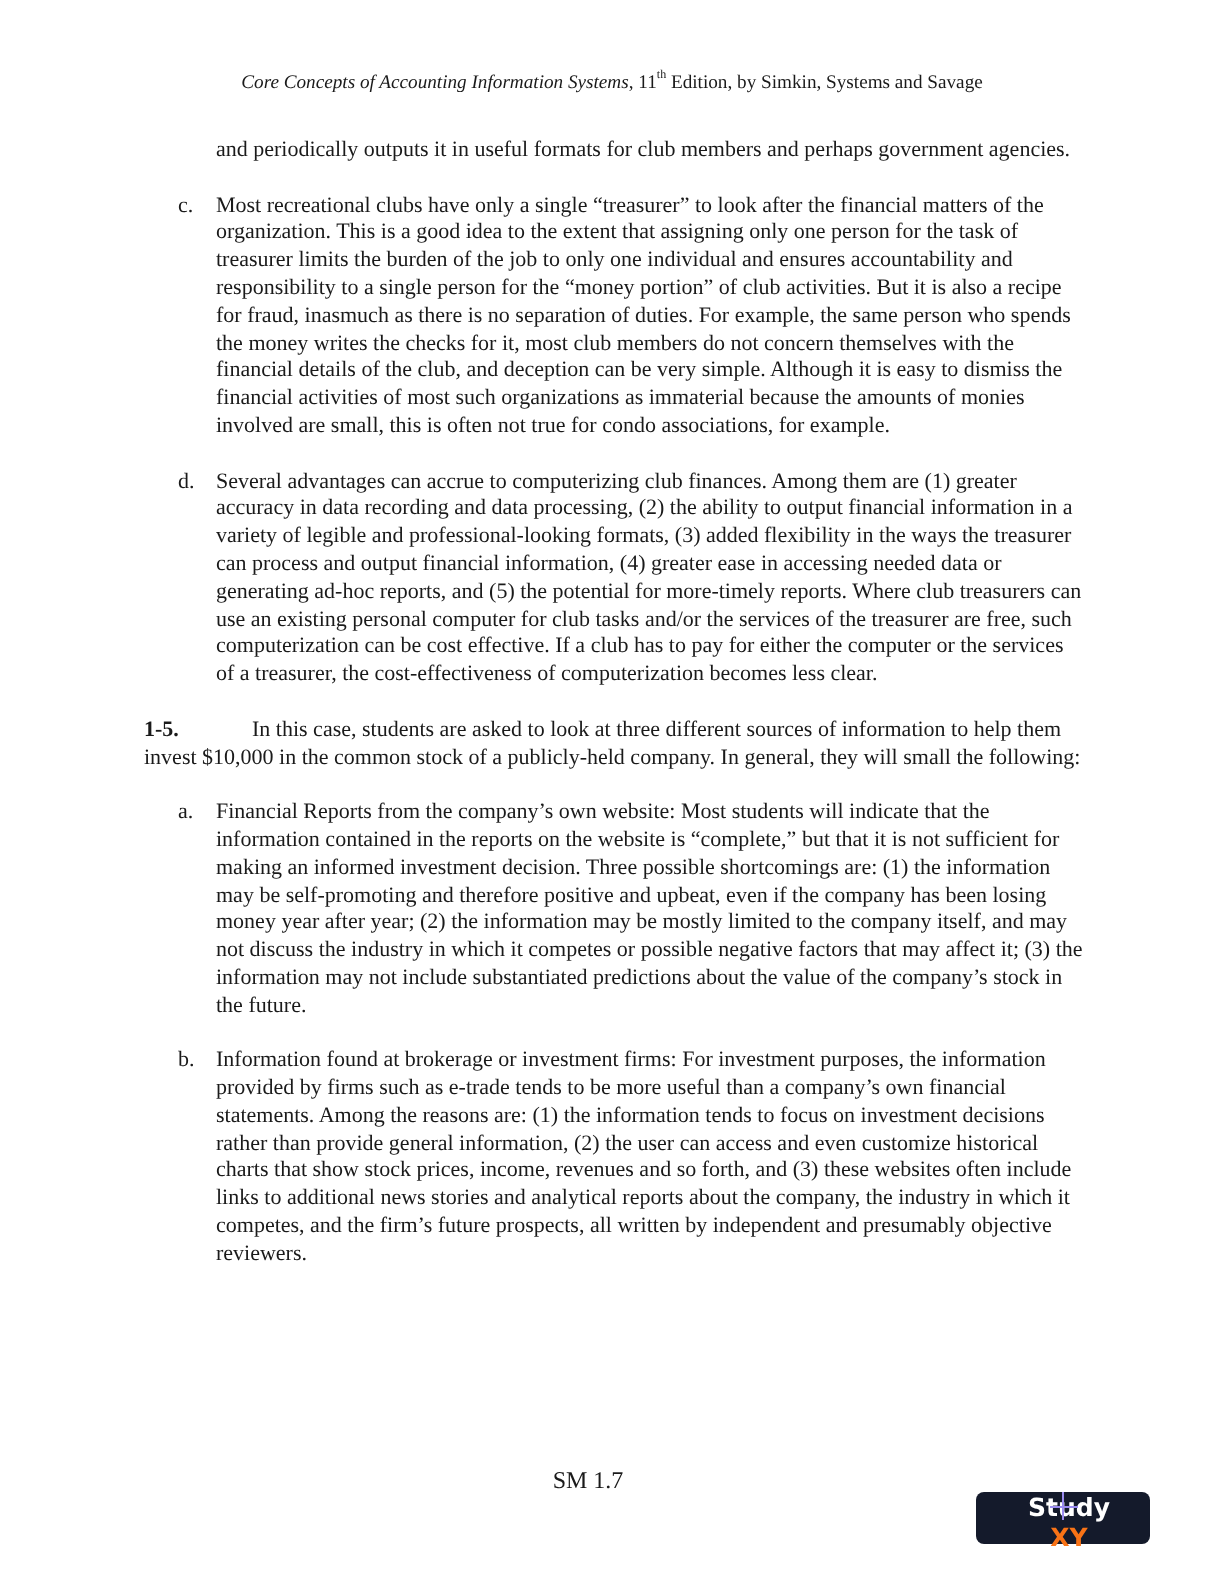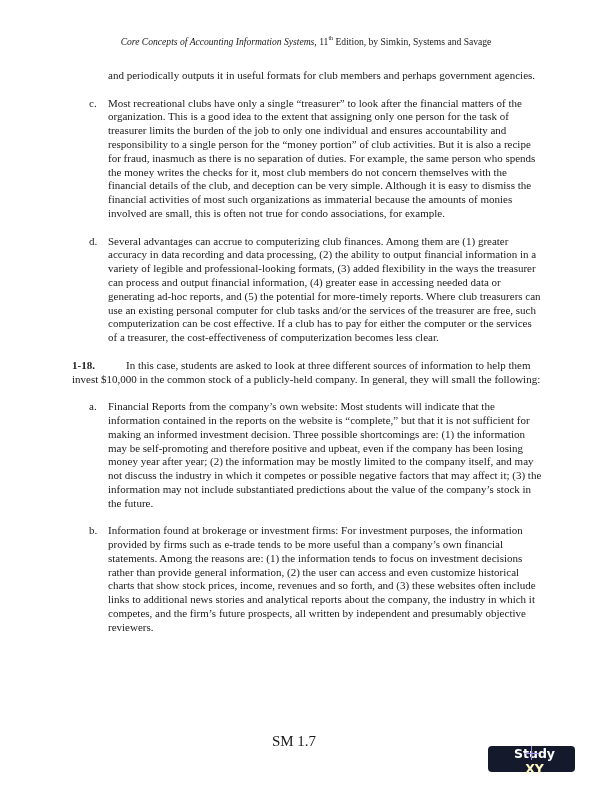--- a/index.html
+++ b/index.html
@@ -8,30 +8,30 @@
   .header { position: absolute; top: 36px; left: 0; width: 612px; text-align: center;
             font-size: 9.6px; }
   .header i { font-style: italic; }
   .header sup { font-size: 6px; vertical-align: top; position: relative; top: -1px; }
   .page { position: absolute; left: 72px; top: 69px; width: 470px; font-size: 11px; line-height: 13.8px; }
   .item { position: relative; padding-left: 36px; margin: 0 0 13.8px 0; }
   .item .marker { position: absolute; left: 17px; top: 0; }
   .cont { padding-left: 36px; margin: 0 0 13.8px 0; }
   .qnum { font-weight: bold; display: inline-block; width: 54px; }
   .main-para { margin: 0 0 13.8px 0; }
-  .footer { position: absolute; top: 733px; left: 0; width: 588px; text-align: center; font-size: 15px; }
+  .footer { position: absolute; top: 733px; left: 0; width: 588px; text-align: center; font-size: 12px; }
   .badge { position: absolute; left: 488px; top: 746px; width: 87px; height: 26px; background: #141a2b;
            border-radius: 4px; display: flex; align-items: center; justify-content: flex-start;
            padding-left: 6px; box-sizing: border-box;
            font-family: "DejaVu Sans", "Liberation Sans", sans-serif; font-weight: bold; font-size: 12.5px; color: #ffffff; flex-direction: column; }
   .badge .plus { position: relative; width: 14px; height: 14px; margin-right: 6px; }
   .badge .plus::before, .badge .plus::after { content: ""; position: absolute; background: #9b8cf0; }
   .badge .plus::before { left: 0; top: 6.5px; width: 14px; height: 1.4px; }
   .badge .plus::after { left: 6.5px; top: 0; width: 1.4px; height: 14px; }
-  .badge .xy { color: #fef9c3; }
+  .badge .xy { color: #f97316; }
 </style>
 </head>
 <body>
 
 <div class="header">
   <i>Core Concepts of Accounting Information Systems</i><span>, </span><span>11</span><sup>th</sup><span> Edition, by Simkin, Systems and Savage</span>
 </div>
 
 <div class="page">
   <p class="cont">and periodically outputs it in useful formats for club members and perhaps government agencies.</p>
@@ -39,21 +39,21 @@
   <div class="item">
     <span class="marker">c.</span>
     <span>Most recreational clubs have only a single “treasurer” to look after the financial matters of the organization.  This is a good idea to the extent that assigning only one person for the task of treasurer limits the burden of the job to only one individual and ensures accountability and responsibility to a single person for the “money portion” of club activities.  But it is also a recipe for fraud, inasmuch as there is no separation of duties.  For example, the same person who spends the money writes the checks for it, most club members do not concern themselves with the financial details of the club, and deception can be very simple.  Although it is easy to dismiss the financial activities of most such organizations as immaterial because the amounts of monies involved are small, this is often not true for condo associations, for example.</span>
   </div>
 
   <div class="item">
     <span class="marker">d.</span>
     <span>Several advantages can accrue to computerizing club finances.  Among them are (1) greater accuracy in data recording and data processing, (2) the ability to output financial information in a variety of legible and professional-looking formats, (3) added flexibility in the ways the treasurer can process and output financial information, (4) greater ease in accessing needed data or generating ad-hoc reports, and (5) the potential for more-timely reports.  Where club treasurers can use an existing personal computer for club tasks and/or the services of the treasurer are free, such computerization can be cost effective.  If a club has to pay for either the computer or the services of a treasurer, the cost-effectiveness of computerization becomes less clear.</span>
   </div>
 
-  <p class="main-para"><span class="qnum">1-18.</span><span>In this case, students are asked to look at three different sources of information to help them invest $10,000 in the common stock of a publicly-held company.  In general, they will small the following:</span></p>
+  <p class="main-para"><span class="qnum">1-5.</span><span>In this case, students are asked to look at three different sources of information to help them invest $10,000 in the common stock of a publicly-held company.  In general, they will small the following:</span></p>
 
   <div class="item">
     <span class="marker">a.</span>
     <span>Financial Reports from the company’s own website:  Most students will indicate that the information contained in the reports on the website is “complete,” but that it is not sufficient for making an informed investment decision.  Three possible shortcomings are: (1) the information may be self-promoting and therefore positive and upbeat, even if the company has been losing money year after year; (2) the information may be mostly limited to the company itself, and may not discuss the industry in which it competes or possible negative factors that may affect it; (3) the information may not include substantiated predictions about the value of the company’s stock in the future.</span>
   </div>
 
   <div class="item">
     <span class="marker">b.</span>
     <span>Information found at brokerage or investment firms:  For investment purposes, the information provided by firms such as e-trade tends to be more useful than a company’s own financial statements.  Among the reasons are: (1) the information tends to focus on investment decisions rather than provide general information, (2) the user can access and even customize historical charts that show stock prices, income, revenues and so forth, and (3) these websites often include links to additional news stories and analytical reports about the company, the industry in which it competes, and the firm’s future prospects, all written by independent and presumably objective reviewers.</span>
   </div>

